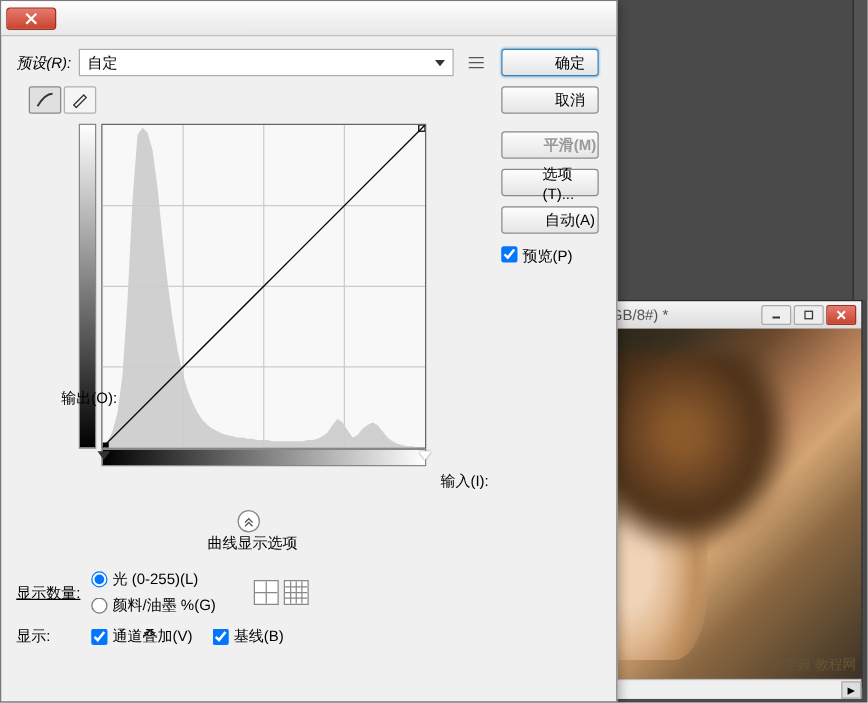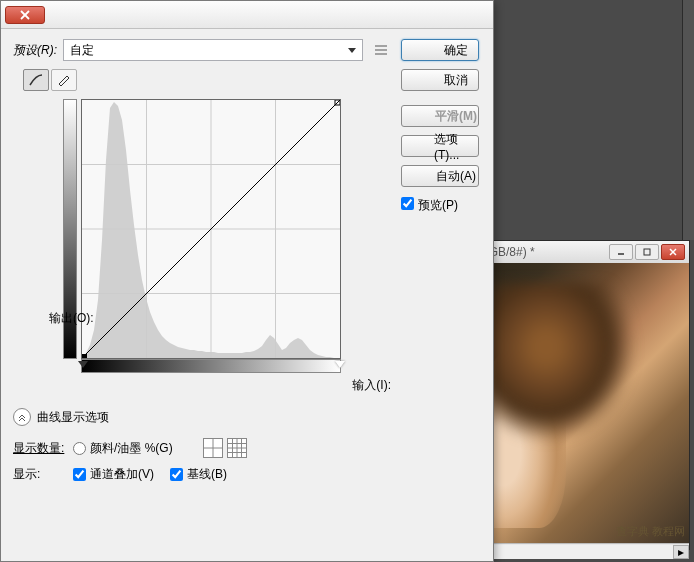--- a/index.html
+++ b/index.html
@@ -41,21 +41,21 @@
 .hgrad { width: 260px; height: 14px; background: linear-gradient(to right, #000, #fff); border: 1px solid #888; margin-left: 0; }
 .slider-tri { width: 0; height: 0; border-left: 5px solid transparent; border-right: 5px solid transparent; border-top: 7px solid #333; position: absolute; }
 .input-label { text-align: right; margin-top: 4px; margin-left: 60px; }
 
 .eyedropper-row { display: flex; align-items: center; margin-top: 10px; gap: 6px; margin-left: 10px; }
 .hand-icon { width: 28px; height: 28px; }
 .eye-group { display: flex; gap: 4px; margin-left: 100px; }
 .eye-btn { width: 22px; height: 20px; border: 1px solid #b0b0b0; background: #f5f5f5; border-radius: 2px; display: flex; align-items: center; justify-content: center; }
 .clip-check { display: flex; align-items: center; margin-left: 12px; }
 
-.expand-row { display: flex; align-items: center; margin-top: 14px; }
+.expand-row { display: flex; align-items: center; margin-top: 14px; flex-direction: column; }
 .expand-btn { width: 18px; height: 18px; border: 1px solid #888; border-radius: 9px; background: #fff; display: flex; align-items: center; justify-content: center; margin-right: 6px; }
 
 .amount-section { margin-top: 12px; }
 .amount-row { display: flex; align-items: center; margin-bottom: 4px; }
 .amount-label { width: 60px; text-decoration: underline; }
 .radio-group { display: flex; flex-direction: column; gap: 4px; }
 .radio-item { display: flex; align-items: center; }
 .grid-icons { display: flex; gap: 4px; margin-left: 20px; margin-top: -30px; }
 .grid-ico { width: 20px; height: 20px; border: 1px solid #888; background: #fff; }
 
@@ -200,20 +200,24 @@
             </svg>
         </div>
         <span>曲线显示选项</span>
       </div>
 
       <div class="amount-section">
         <div class="amount-row">
           <span class="amount-label">显示数量:</span>
           <div class="radio-group">
             <label class="radio-item">
+                <input type="radio" name="amt" checked="" style="">
+                <span>光 (0-255)(L)</span>
+              </label>
+            <label class="radio-item">
                 <input type="radio" name="amt" style="">
                 <span>颜料/油墨 %(G)</span>
               </label>
           </div>
           <div class="grid-icons" style="margin-left: 30px; margin-top: 0;">
             <div class="grid-ico"><svg width="18" height="18">
                   <line x1="9" y1="0" x2="9" y2="18" stroke="#888"></line>
                   <line x1="0" y1="9" x2="18" y2="9" stroke="#888"></line>
                 </svg></div>
             <div class="grid-ico"><svg width="18" height="18">

